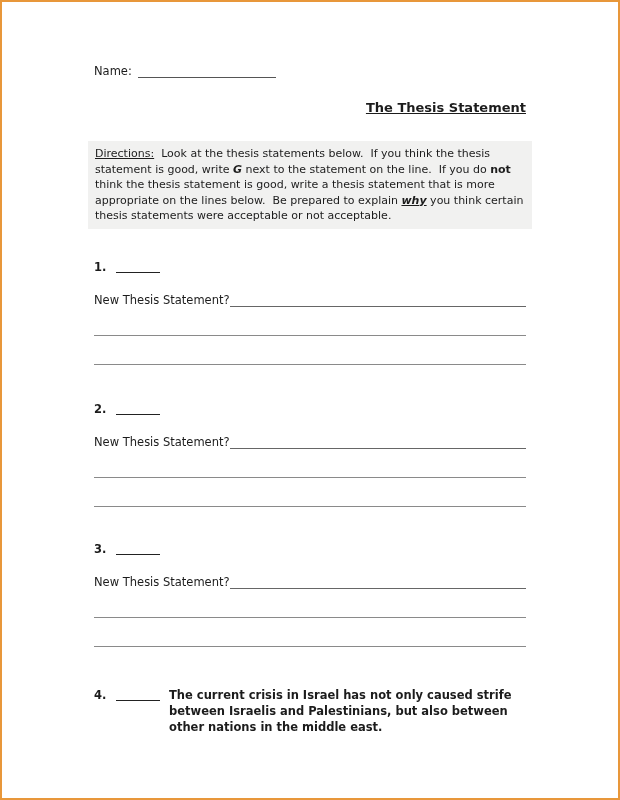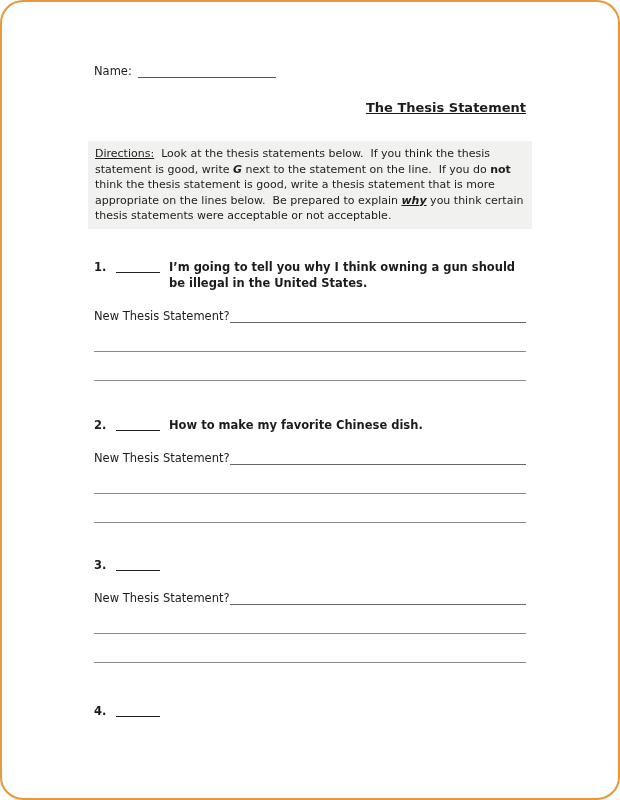--- a/index.html
+++ b/index.html
@@ -121,51 +121,49 @@
   .answer-line {
     height: 0;
     margin-top: 28px;
     border-bottom: 1px solid #8a8a8a;
   }
   .s1 { margin-bottom: 0; }
 </style>
 </head>
 <body>
 
-<div class="frame" style="border-color: rgb(232, 151, 58); border-radius: 23px;">
+<div class="frame" style="border-color: rgb(232, 151, 58);">
   <div class="content">
 
     <div class="name-row">
       <span>Name:</span>
       <span class="name-line"></span>
     </div>
 
     <div class="title">The Thesis Statement</div>
 
     <div class="directions" style="background: rgb(241, 241, 240);"><span class="d-label">Directions:</span><span>  Look at the thesis statements below.  If you think the thesis statement is good, write </span><span class="d-g">G</span><span> next to the statement on the line.  If you do </span><span class="d-not">not</span><span> think the thesis statement is good, write a thesis statement that is more appropriate on the lines below.  Be prepared to explain </span><span class="d-why">why</span><span> you think certain thesis statements were acceptable or not acceptable.</span></div>
 
     <section class="question-section s1">
       <div class="q-row">
         <span class="q-num">1.</span>
         <span class="q-blank"></span>
-        <span class="q-text">I’m going to tell you why I think owning a gun should be illegal in the United States.</span>
       </div>
       <div class="nts-row">
         <span class="nts-label">New Thesis Statement?</span>
         <span class="nts-line"></span>
       </div>
       <div class="answer-line"></div>
       <div class="answer-line"></div>
     </section>
 
     <section class="question-section" style="margin-top:36px;">
       <div class="q-row">
         <span class="q-num">2.</span>
         <span class="q-blank"></span>
-        <span class="q-text">How to make my favorite Chinese dish.</span>
       </div>
       <div class="nts-row">
         <span class="nts-label">New Thesis Statement?</span>
         <span class="nts-line"></span>
       </div>
       <div class="answer-line"></div>
       <div class="answer-line"></div>
     </section>
 
     <section class="question-section" style="margin-top:34px;">
@@ -178,17 +176,18 @@
         <span class="nts-line"></span>
       </div>
       <div class="answer-line"></div>
       <div class="answer-line"></div>
     </section>
 
     <section class="question-section" style="margin-top:40px;">
       <div class="q-row">
         <span class="q-num">4.</span>
         <span class="q-blank"></span>
+        <span class="q-text">The current crisis in Israel has not only caused strife between Israelis and Palestinians, but also between other nations in the middle east.</span>
       </div>
     </section>
 
   </div>
 </div>
 
 </body></html>

